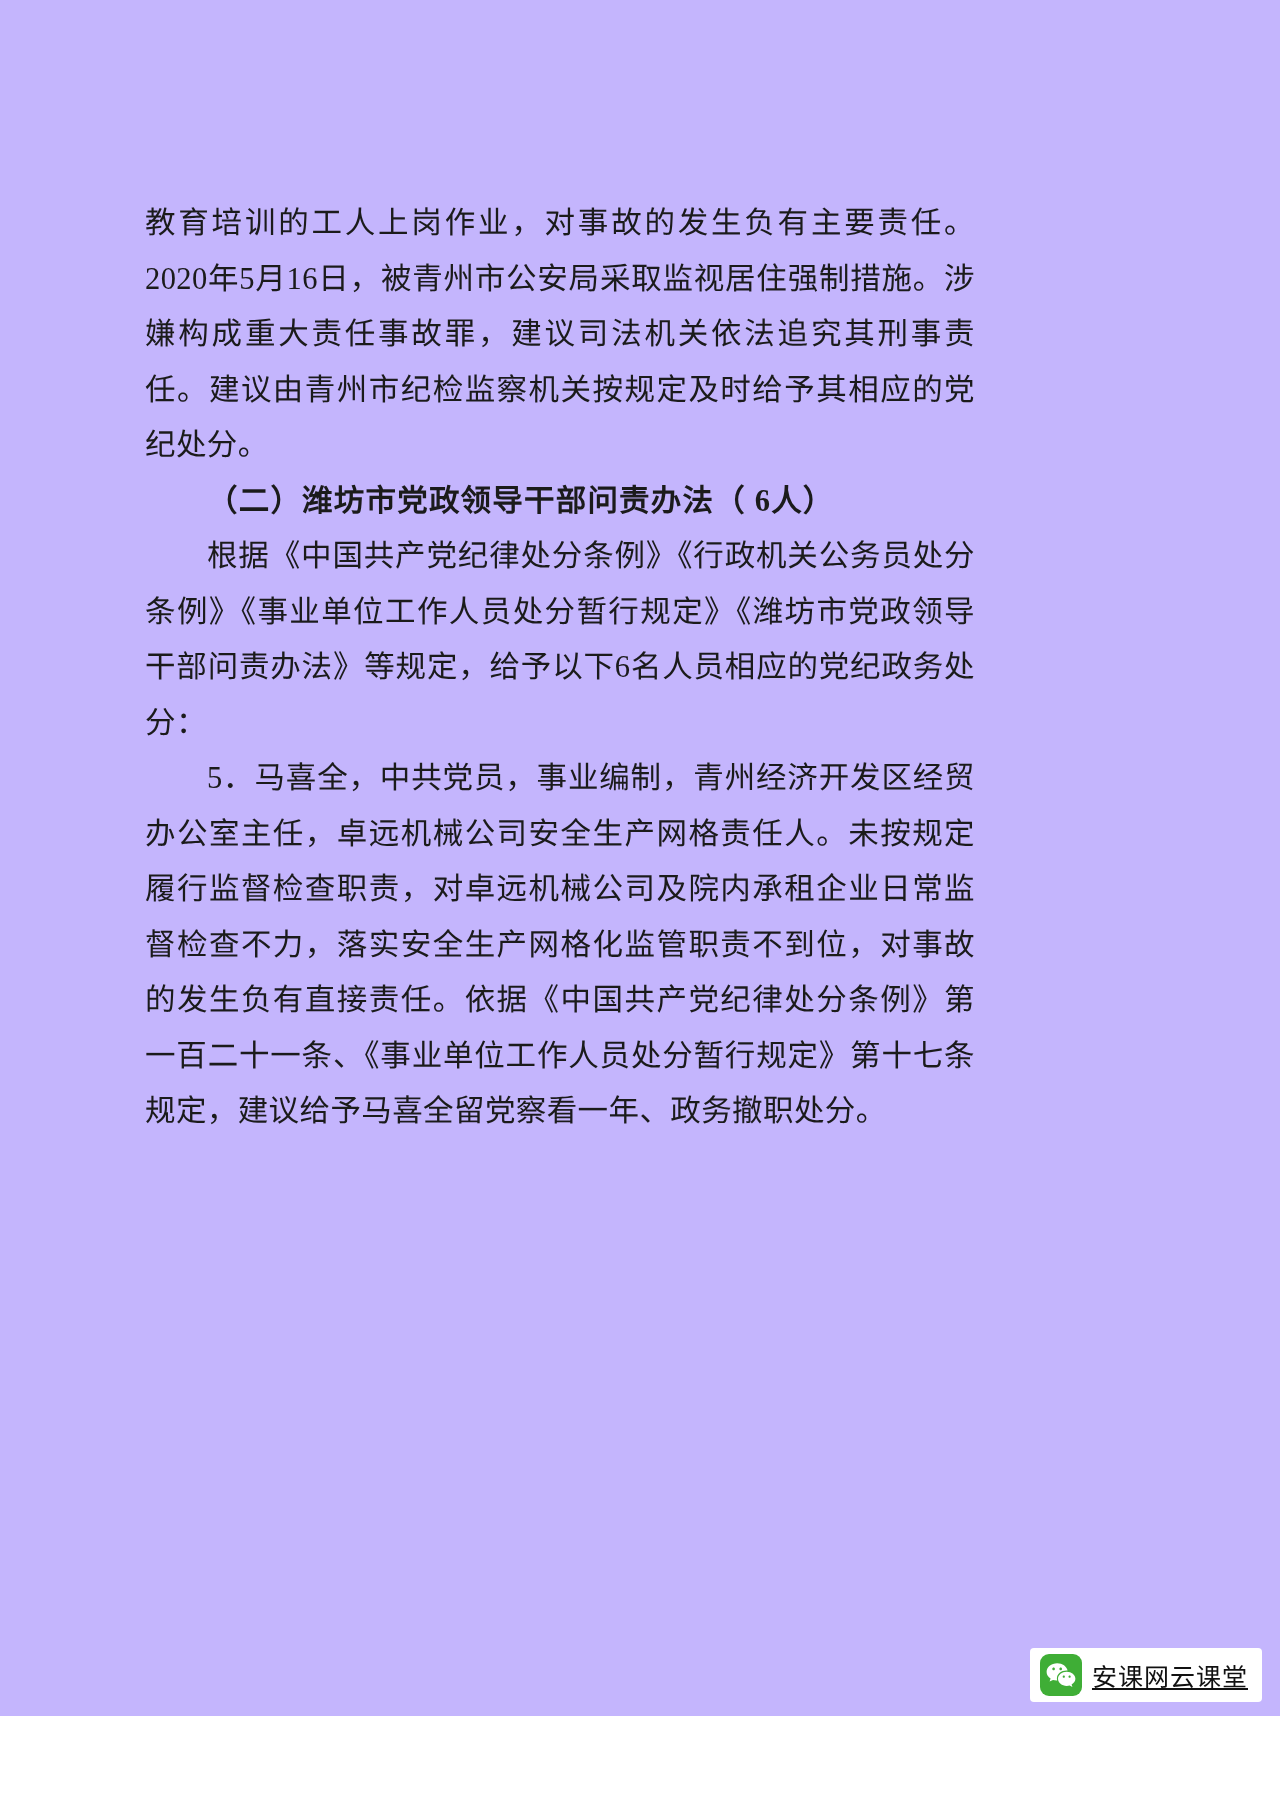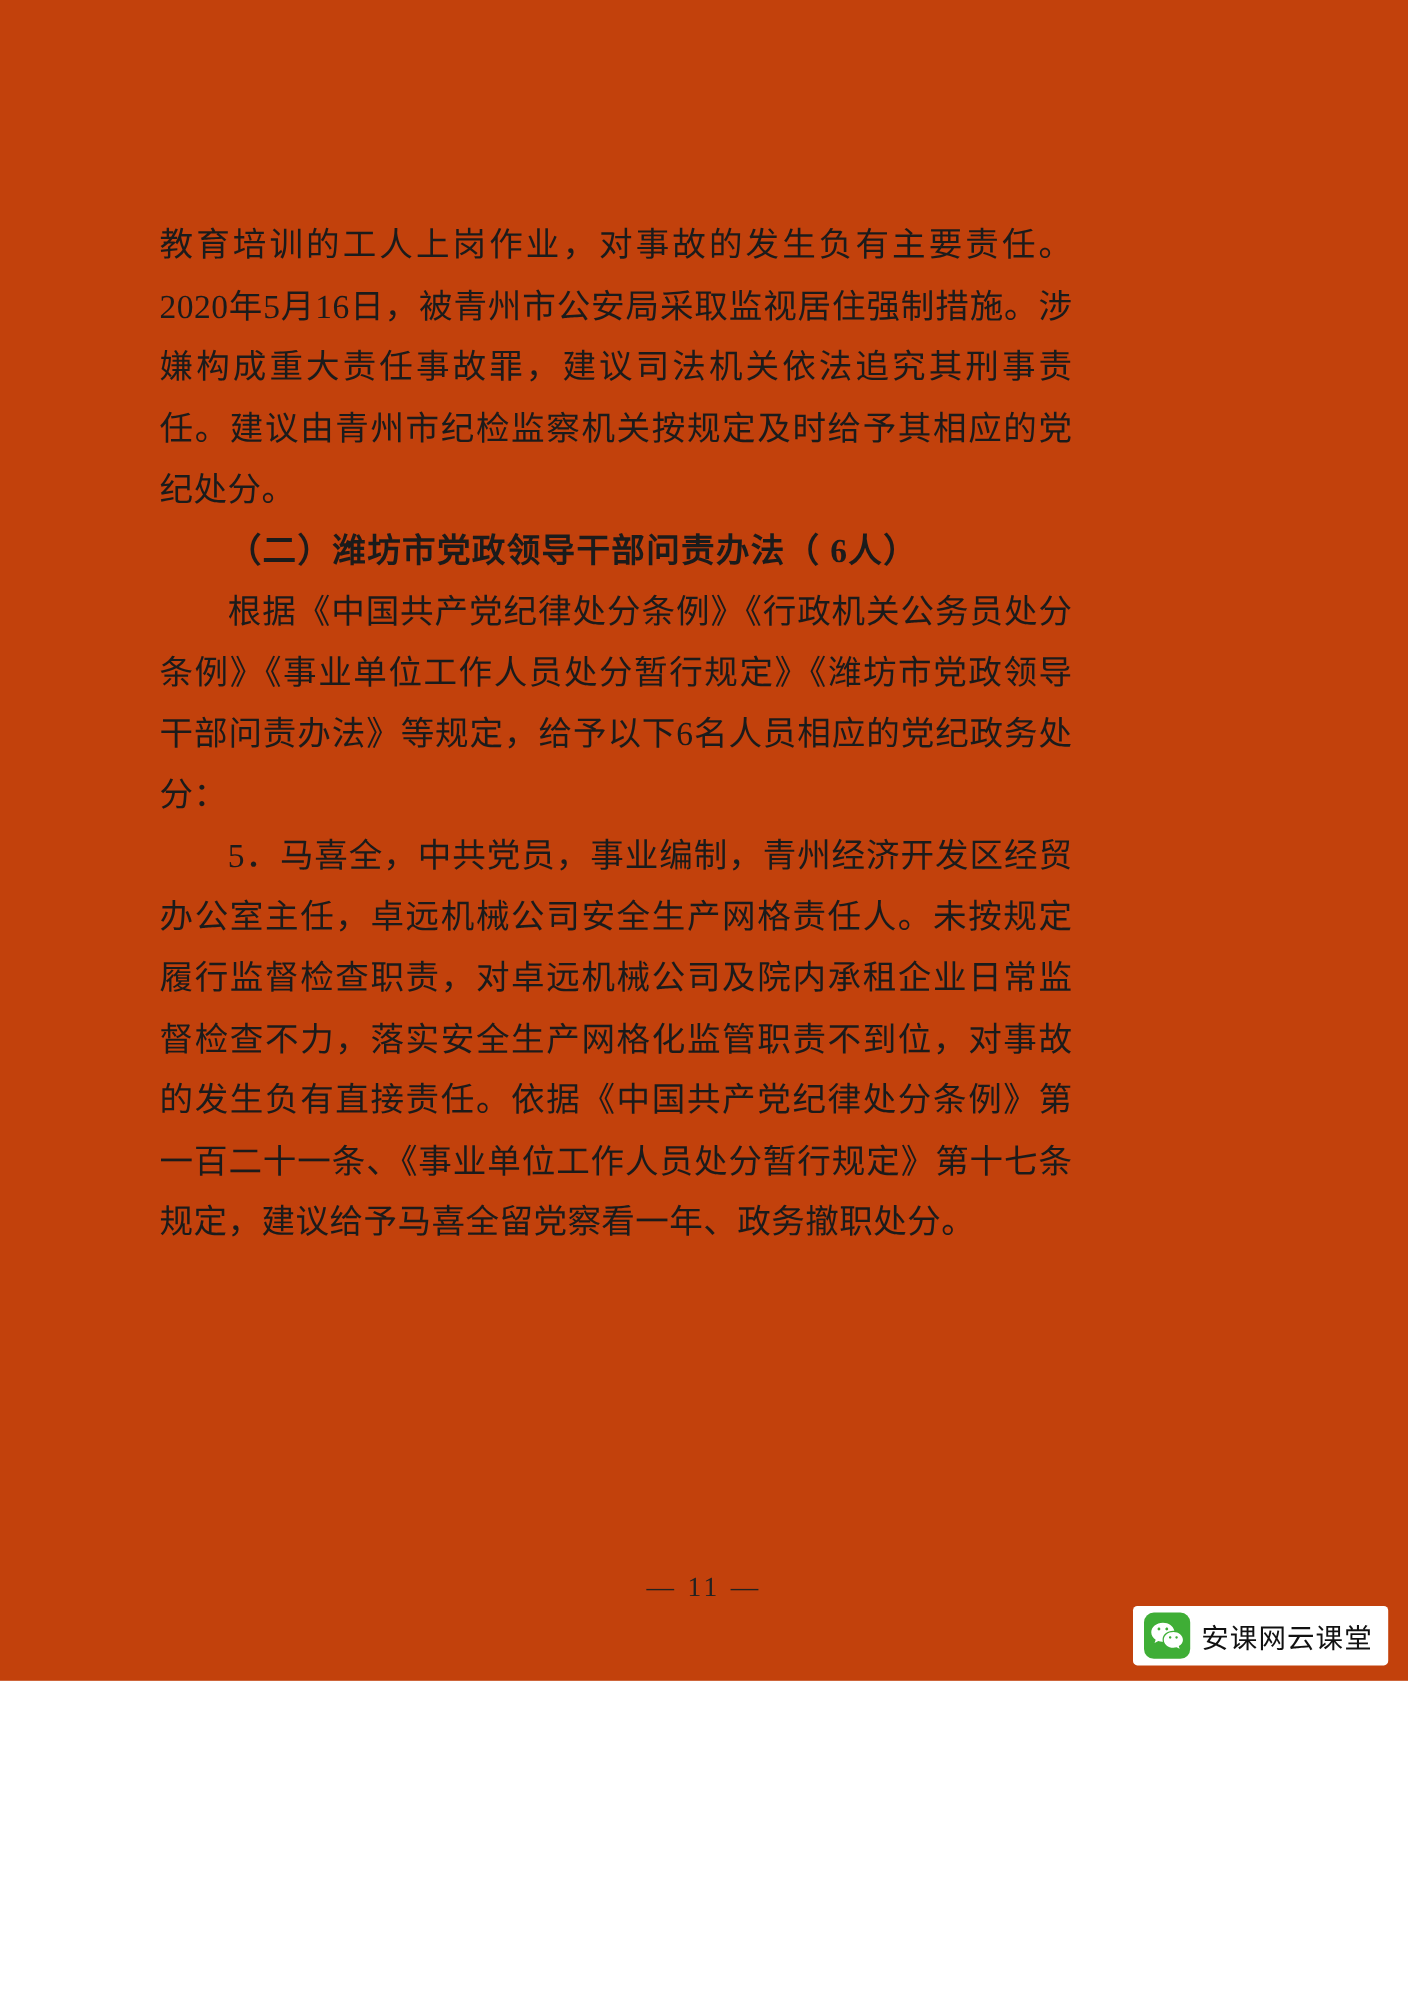--- a/index.html
+++ b/index.html
@@ -14,22 +14,22 @@
     font-family: "Liberation Serif", "DejaVu Serif", serif;
     color: #1a1a1a;
     overflow: hidden;
   }
 
   .page {
     position: absolute;
     left: 0;
     top: 0;
     width: 1280px;
-    height: 1528px;
-    background: #c2410c;
+    height: 1716px;
+    background: #c4b5fd;
   }
 
   .content {
     position: absolute;
     left: 145px;
     top: 196px;
     width: 830px;
   }
 
   p.para {
@@ -86,35 +86,35 @@
     align-items: center;
     justify-content: center;
   }
   .wechat-icon svg { display: block; }
   .wechat-label {
     font-size: 25px;
     color: #111;
     font-family: "Liberation Sans", sans-serif;
     letter-spacing: 1px;
     white-space: nowrap;
+    text-decoration: underline;
   }
 </style>
 </head>
 <body>
 
 <div class="page">
 
   <div class="content">
     <p class="para">教育培训的工人上岗作业，对事故的发生负有主要责任。2020年5月16日，被青州市公安局采取监视居住强制措施。涉嫌构成重大责任事故罪，建议司法机关依法追究其刑事责任。建议由青州市纪检监察机关按规定及时给予其相应的党纪处分。</p>
     <p class="para heading">（二）潍坊市党政领导干部问责办法（ 6人）</p>
     <p class="para indent">根据《中国共产党纪律处分条例》《行政机关公务员处分条例》《事业单位工作人员处分暂行规定》《潍坊市党政领导干部问责办法》等规定，给予以下6名人员相应的党纪政务处分：</p>
     <p class="para indent">5．马喜全，中共党员，事业编制，青州经济开发区经贸办公室主任，卓远机械公司安全生产网格责任人。未按规定履行监督检查职责，对卓远机械公司及院内承租企业日常监督检查不力，落实安全生产网格化监管职责不到位，对事故的发生负有直接责任。依据《中国共产党纪律处分条例》第一百二十一条、《事业单位工作人员处分暂行规定》第十七条规定，建议给予马喜全留党察看一年、政务撤职处分。</p>
   </div>
 
-  <div class="page-number">— 11 —</div>
 
   <div class="wechat-badge">
     <span class="wechat-icon">
       <svg width="30" height="26" viewBox="0 0 30 26" xmlns="http://www.w3.org/2000/svg">
         <path fill="#ffffff" d="M11.2 1.2C5.3 1.2 0.6 5.1 0.6 9.9c0 2.7 1.6 5.1 4 6.7l-1 3 3.4-1.7c1.2 0.3 2.3 0.5 3.5 0.5h0.7c-0.2-0.6-0.3-1.3-0.3-2 0-4.4 4.3-7.9 9.6-7.9 0.4 0 0.8 0 1.1 0.1C20.7 4.3 16.5 1.2 11.2 1.2z M7.6 8.2c-0.7 0-1.3-0.6-1.3-1.3s0.6-1.3 1.3-1.3 1.3 0.6 1.3 1.3S8.3 8.2 7.6 8.2z M14.7 8.2c-0.7 0-1.3-0.6-1.3-1.3s0.6-1.3 1.3-1.3S16 6.2 16 6.9 15.4 8.2 14.7 8.2z"></path>
         <path fill="#ffffff" d="M29.4 16.8c0-3.9-3.9-7.1-8.7-7.1s-8.7 3.2-8.7 7.1 3.9 7.1 8.7 7.1c1 0 2-0.2 2.9-0.4l2.8 1.4-0.8-2.5C27.9 21 29.4 19.1 29.4 16.8z M17.8 15.8c-0.6 0-1.1-0.5-1.1-1.1s0.5-1.1 1.1-1.1 1.1 0.5 1.1 1.1S18.4 15.8 17.8 15.8z M23.6 15.8c-0.6 0-1.1-0.5-1.1-1.1s0.5-1.1 1.1-1.1 1.1 0.5 1.1 1.1S24.2 15.8 23.6 15.8z"></path>
       </svg>
     </span>
     <span class="wechat-label">安课网云课堂</span>
   </div>

